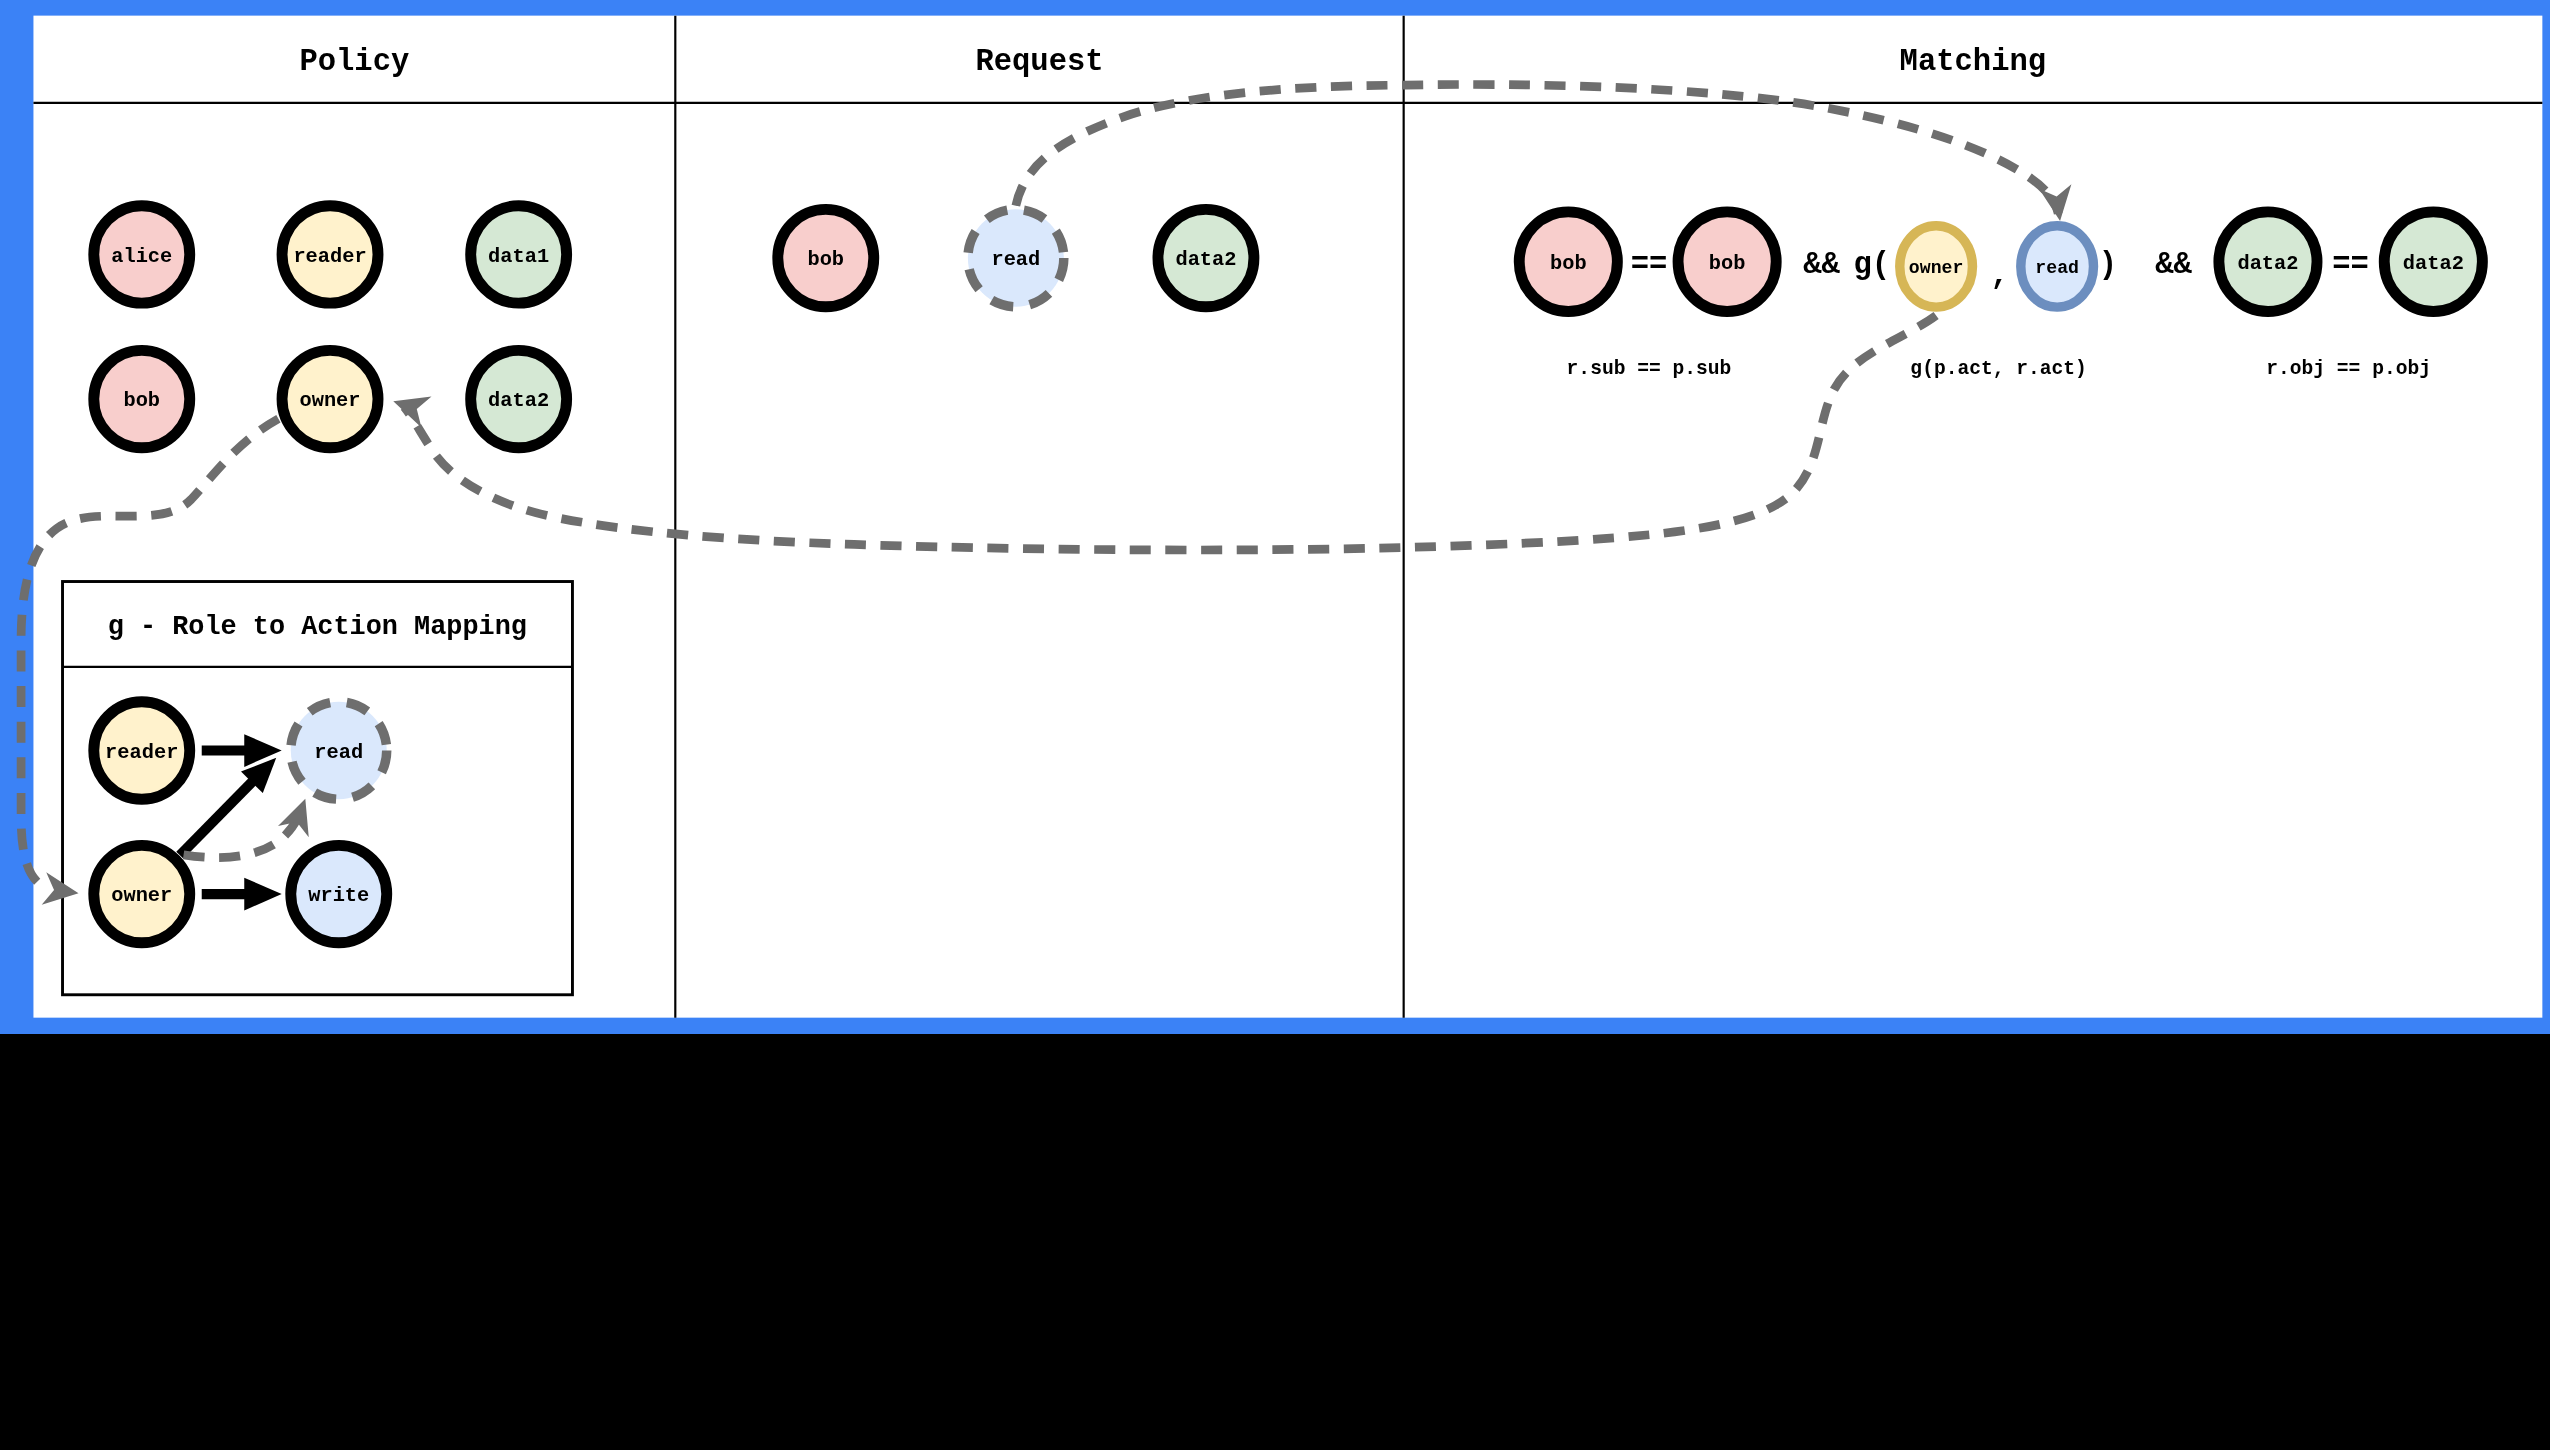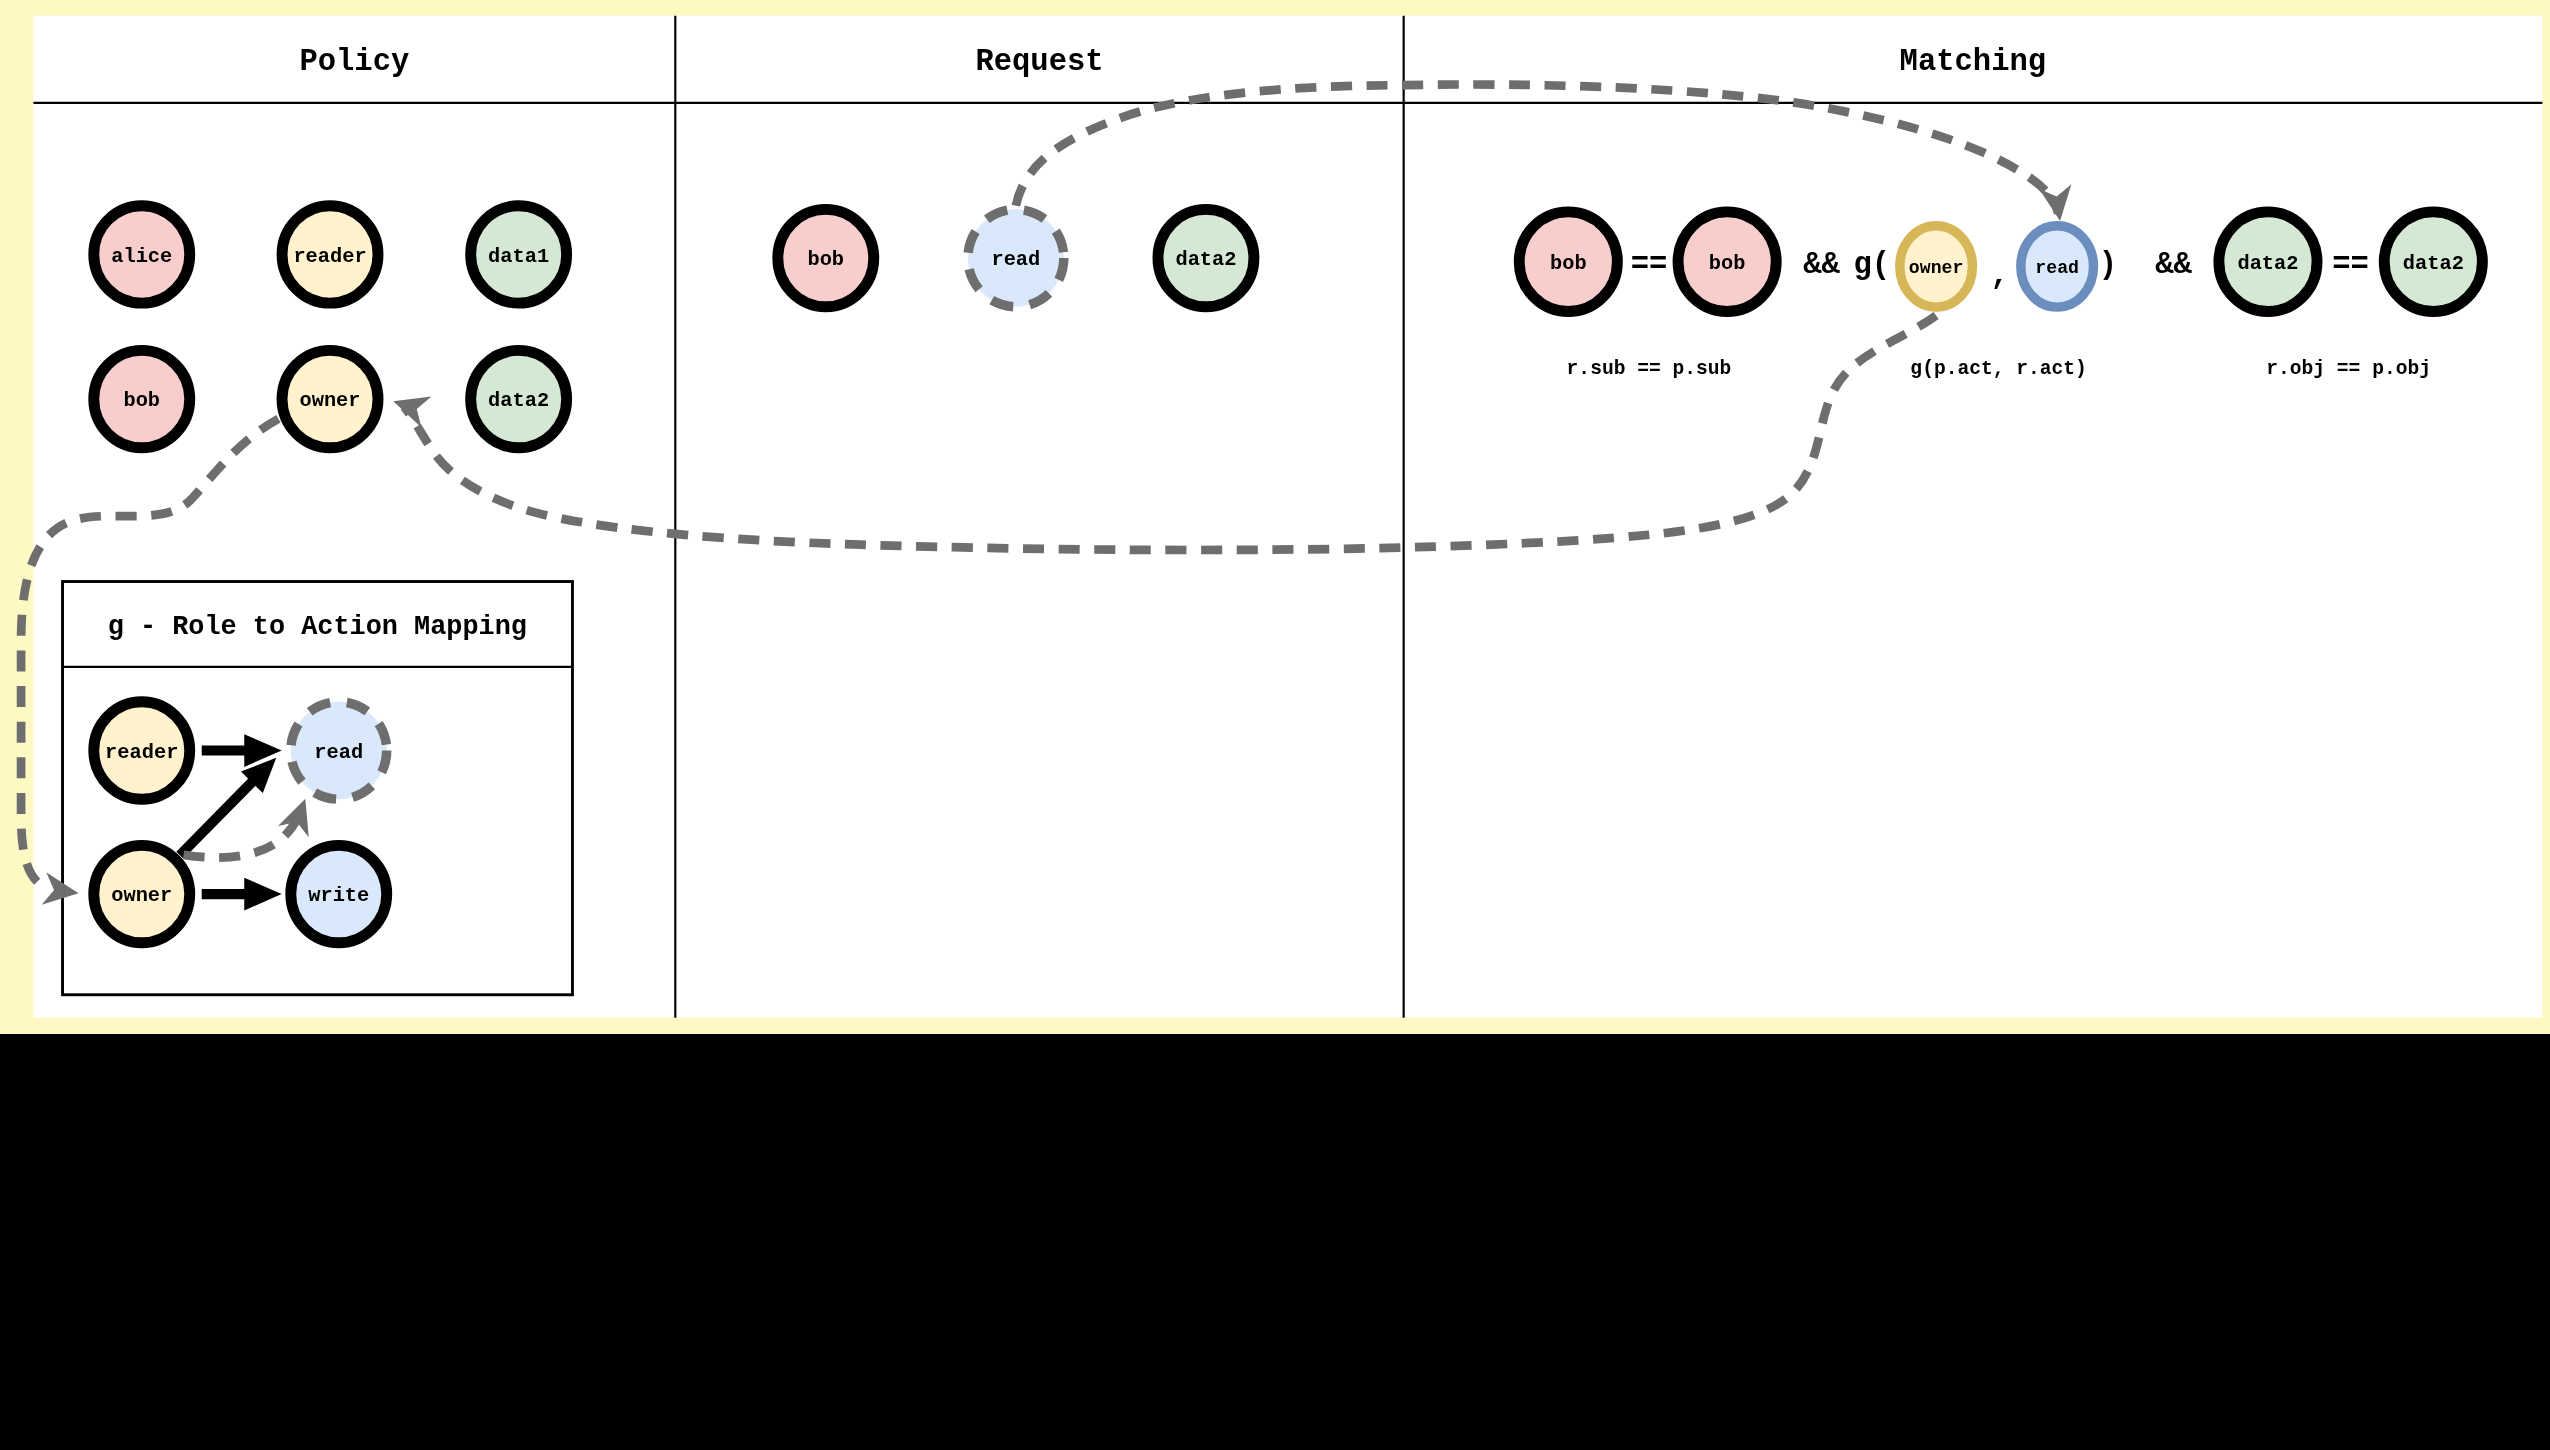--- a/index.html
+++ b/index.html
@@ -2,21 +2,21 @@
 <html style="font-size:8.2px"><head>
 <meta charset="utf-8">
 <style>
   html, body {
     margin: 0;
     padding: 0;
     background: #000000;
   }
   .stage {
     width: 100%;
-    background: #fef9c3;
+    background: #3b82f6;
   }
   svg {
     display: block;
     width: 100%;
     height: auto;
   }
   
   text {
     font-family: "Liberation Mono", "DejaVu Sans Mono", monospace;
     font-weight: 700;

